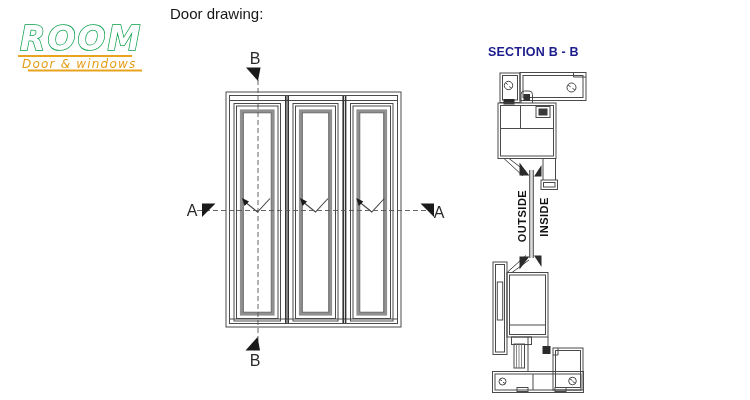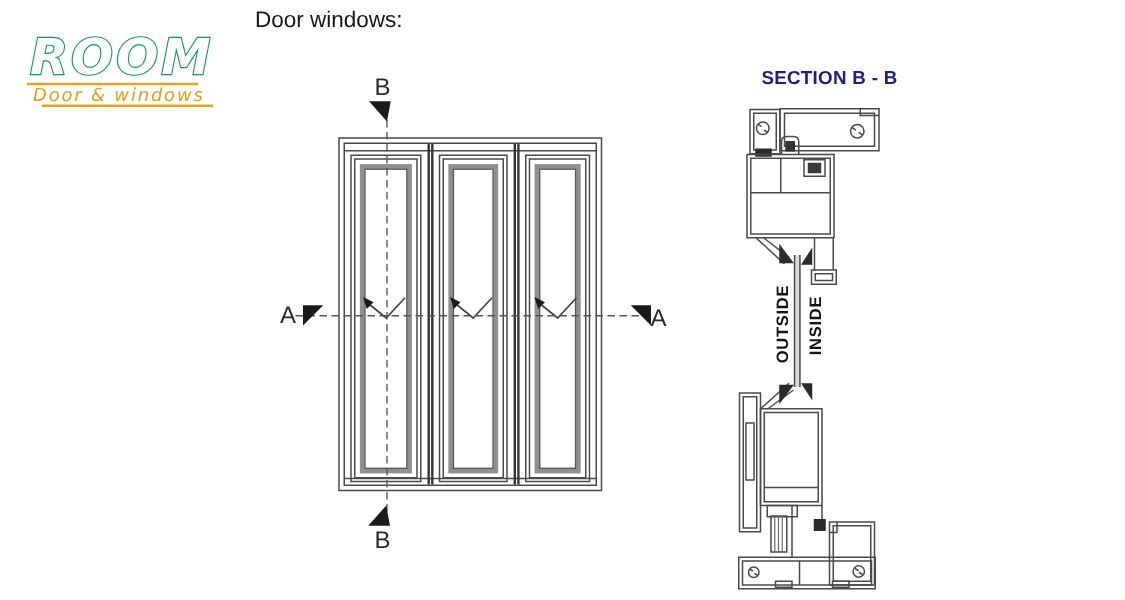--- a/index.html
+++ b/index.html
@@ -9,21 +9,21 @@
   }
   .abs{position:absolute;}
   .page-title{font-size:15px;color:#161616;}
   .cut-label{font-size:16px;color:#2a2a2a;text-align:center;width:22px;}
   .vlabel{
     font-size:11px;font-weight:bold;color:#121212;text-align:center;
     letter-spacing:.5px;transform:rotate(-90deg);height:14px;line-height:14px;
   }
   .section-title{
     font-size:12.5px;font-weight:bold;color:#1c1c8c;
-    text-align:center;letter-spacing:.2px;width:130px;
+    letter-spacing:.2px;width:130px;
   }
   svg{display:block;}
   .ln{stroke:#4a4a4a;stroke-width:1;fill:none;}
   .lng{stroke:#909090;stroke-width:3.2;fill:none;}
   .lnd{stroke:#5a5a5a;stroke-width:.9;fill:none;}
   .mull{stroke:#333;stroke-width:1.6;fill:none;}
   .dash{stroke:#555;stroke-width:.9;fill:none;stroke-dasharray:5 3;}
   .tri{fill:#1a1a1a;stroke:none;}
   .gask{fill:#2b2b2b;stroke:none;}
   .vmark{stroke:#444;stroke-width:1.1;fill:none;}
@@ -31,21 +31,21 @@
 </head>
 <body>
 
 <svg class="abs" style="left:12px;top:10px;" width="150" height="66" viewBox="0 0 150 66">
   <text x="8" y="39.5" font-family="DejaVu Sans, sans-serif" font-size="33" font-style="italic" font-weight="bold" letter-spacing="2" fill="#ffffff" stroke="#0ba04c" stroke-width="1.5" paint-order="stroke">ROOM</text>
   <line x1="6" y1="46" x2="120" y2="46" stroke="#e9a41f" stroke-width="1.8"></line>
   <text x="10" y="57.5" font-family="DejaVu Sans, sans-serif" font-size="12" font-style="italic" letter-spacing="1.2" fill="#e59c15">Door &amp; windows</text>
   <line x1="16" y1="60.5" x2="130" y2="60.5" stroke="#e9a41f" stroke-width="1.8"></line>
 </svg>
 
-<div class="abs page-title" style="left:170px;top:5px;">Door windows:</div>
+<div class="abs page-title" style="left:170px;top:5px;">Door drawing:</div>
 
 <svg class="abs" style="left:0;top:0;" width="750" height="400" viewBox="0 0 750 400">
 
   <g>
 
     <g>
       <rect class="ln" x="226" y="92" width="175" height="235"></rect>
       <rect class="ln" x="229.5" y="95.5" width="168" height="228"></rect>
       <line class="ln" x1="229.5" y1="100.5" x2="397.5" y2="100.5"></line>
       <line class="ln" x1="229.5" y1="319" x2="397.5" y2="319"></line>

